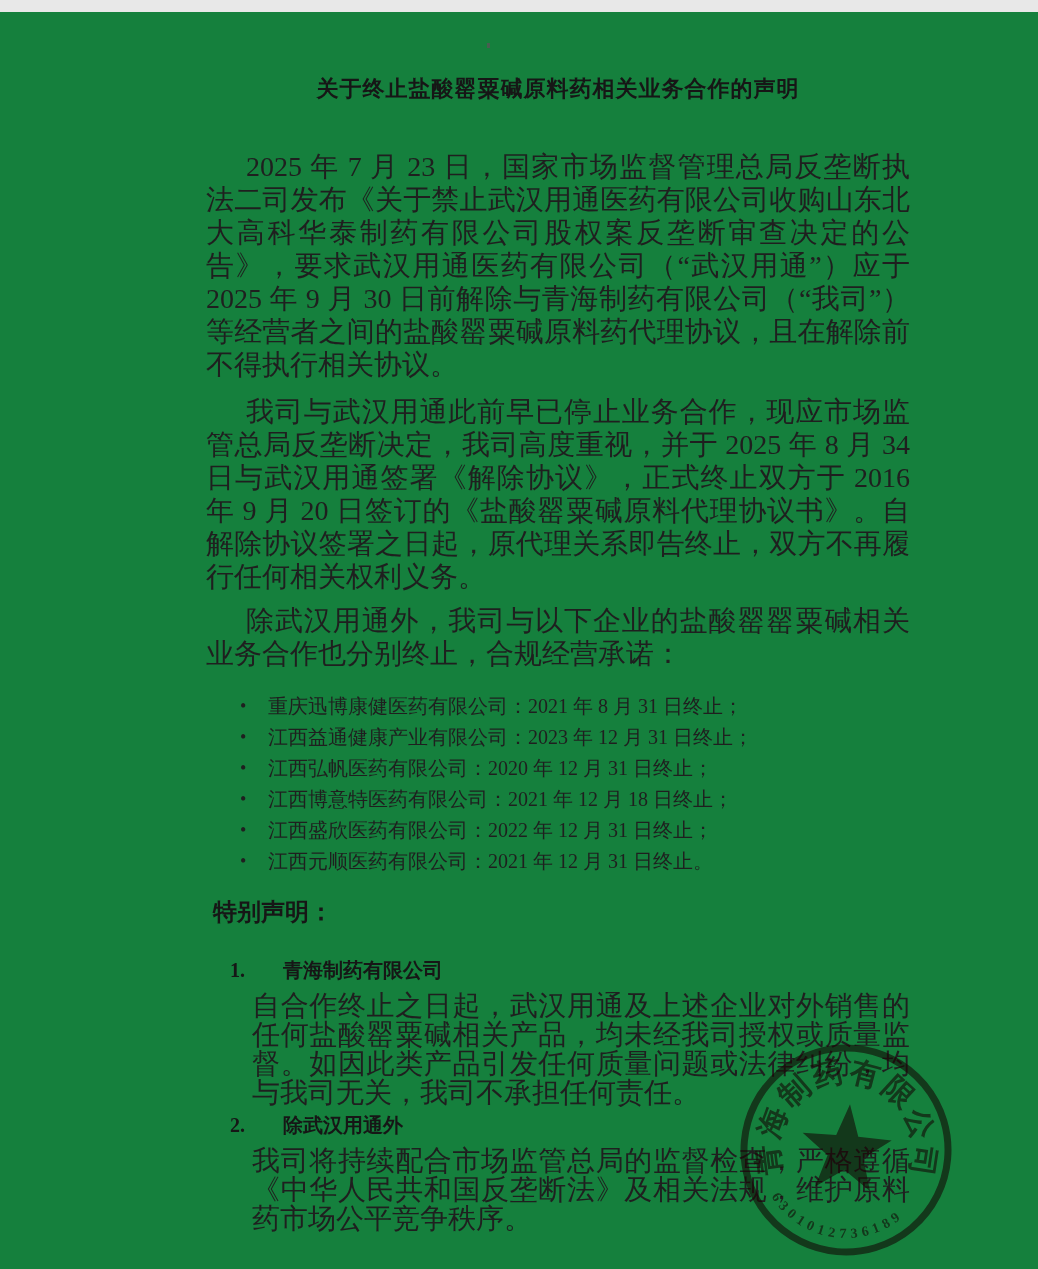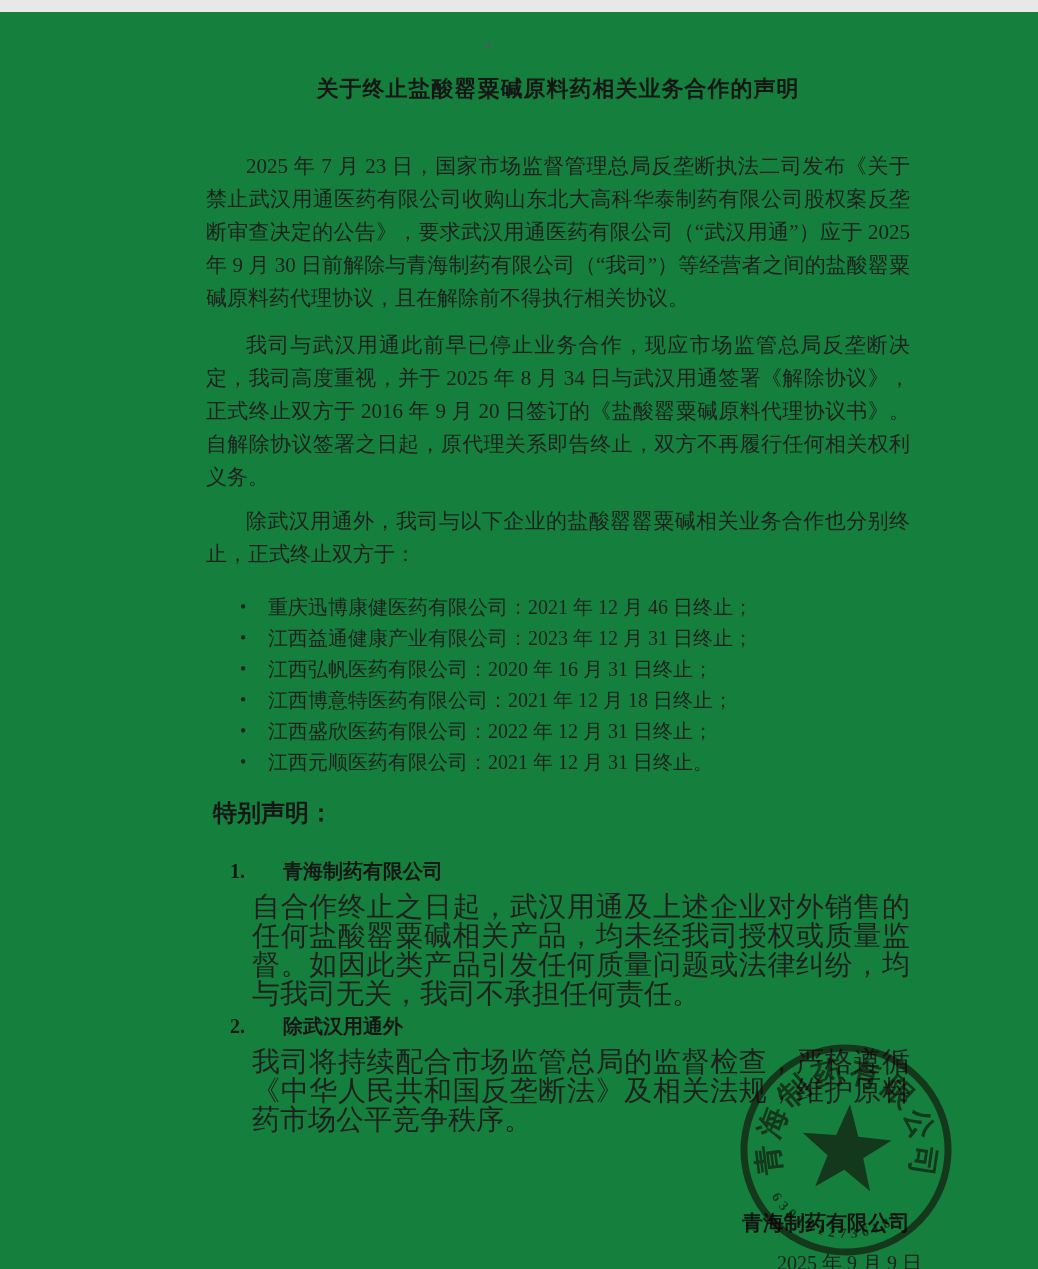--- a/index.html
+++ b/index.html
@@ -19,21 +19,21 @@
     margin:0;
     font-size:22px;
     line-height:30px;
     font-weight:700;
     text-align:center;
     letter-spacing:1px;
     color:#161616;
   }
   .para{
     margin:0;
-    font-size:21px;
+    font-size:28px;
     line-height:33px;
     text-align:justify;
     text-indent:40px;
     word-break:break-word;
   }
   .para.p1{margin-top:46px;}
   .para.p2{margin-top:14px;}
   .para.p3{margin-top:11px;}
   .bullet-list{margin-top:21px;}
   .bullet-row{
@@ -118,34 +118,34 @@
 <body>
 
 <div class="page">
   <div class="scan-speck"></div>
 
   <div class="content">
     <h1 class="doc-title">关于终止盐酸罂粟碱原料药相关业务合作的声明</h1>
 
     <p class="para p1">2025 年 7 月 23 日，国家市场监督管理总局反垄断执法二司发布《关于禁止武汉用通医药有限公司收购山东北大高科华泰制药有限公司股权案反垄断审查决定的公告》，要求武汉用通医药有限公司（“武汉用通”）应于 2025 年 9 月 30 日前解除与青海制药有限公司（“我司”）等经营者之间的盐酸罂粟碱原料药代理协议，且在解除前不得执行相关协议。</p>
     <p class="para p2">我司与武汉用通此前早已停止业务合作，现应市场监管总局反垄断决定，我司高度重视，并于 2025 年 8 月 34 日与武汉用通签署《解除协议》，正式终止双方于 2016 年 9 月 20 日签订的《盐酸罂粟碱原料代理协议书》。自解除协议签署之日起，原代理关系即告终止，双方不再履行任何相关权利义务。</p>
-    <p class="para p3">除武汉用通外，我司与以下企业的盐酸罂罂粟碱相关业务合作也分别终止，正式终止双方于：</p>
+    <p class="para p3">除武汉用通外，我司与以下企业的盐酸罂罂粟碱相关业务合作也分别终止，合规经营承诺：</p>
 
     <div class="bullet-list">
       <div class="bullet-row">
         <span class="bullet-dot">•</span>
-        <span class="bullet-text">重庆迅博康健医药有限公司：2021 年 12 月 46 日终止；</span>
+        <span class="bullet-text">重庆迅博康健医药有限公司：2021 年 8 月 31 日终止；</span>
       </div>
       <div class="bullet-row">
         <span class="bullet-dot">•</span>
         <span class="bullet-text">江西益通健康产业有限公司：2023 年 12 月 31 日终止；</span>
       </div>
       <div class="bullet-row">
         <span class="bullet-dot">•</span>
-        <span class="bullet-text">江西弘帆医药有限公司：2020 年 16 月 31 日终止；</span>
+        <span class="bullet-text">江西弘帆医药有限公司：2020 年 12 月 31 日终止；</span>
       </div>
       <div class="bullet-row">
         <span class="bullet-dot">•</span>
         <span class="bullet-text">江西博意特医药有限公司：2021 年 12 月 18 日终止；</span>
       </div>
       <div class="bullet-row">
         <span class="bullet-dot">•</span>
         <span class="bullet-text">江西盛欣医药有限公司：2022 年 12 月 31 日终止；</span>
       </div>
       <div class="bullet-row">

